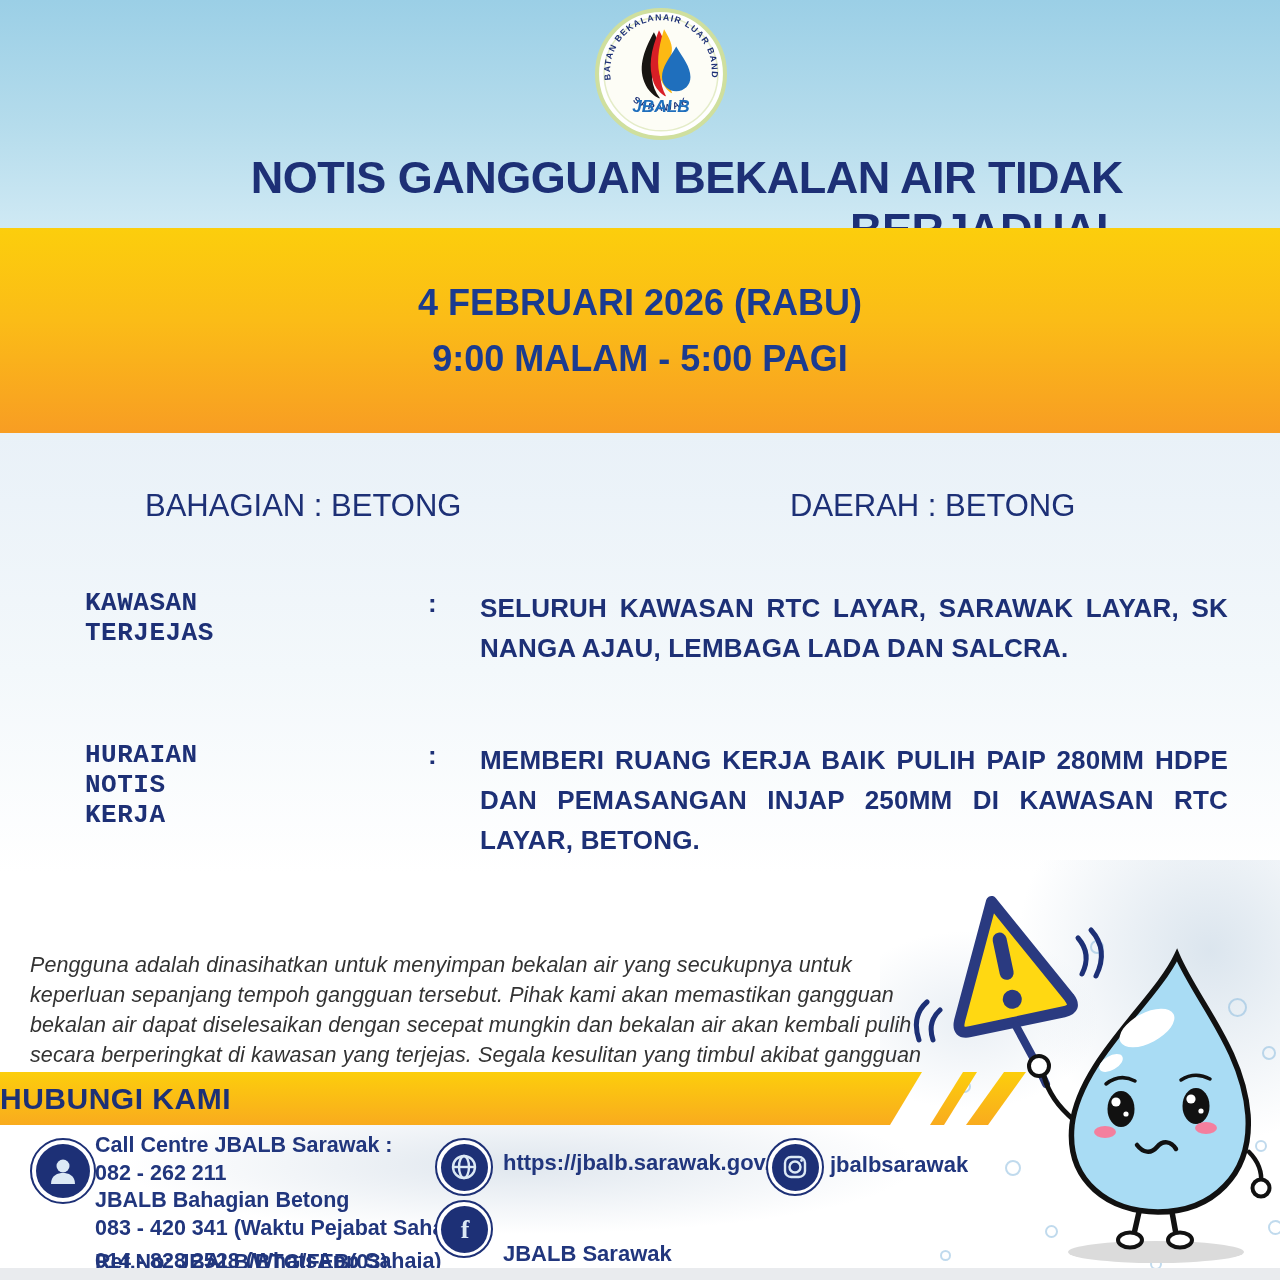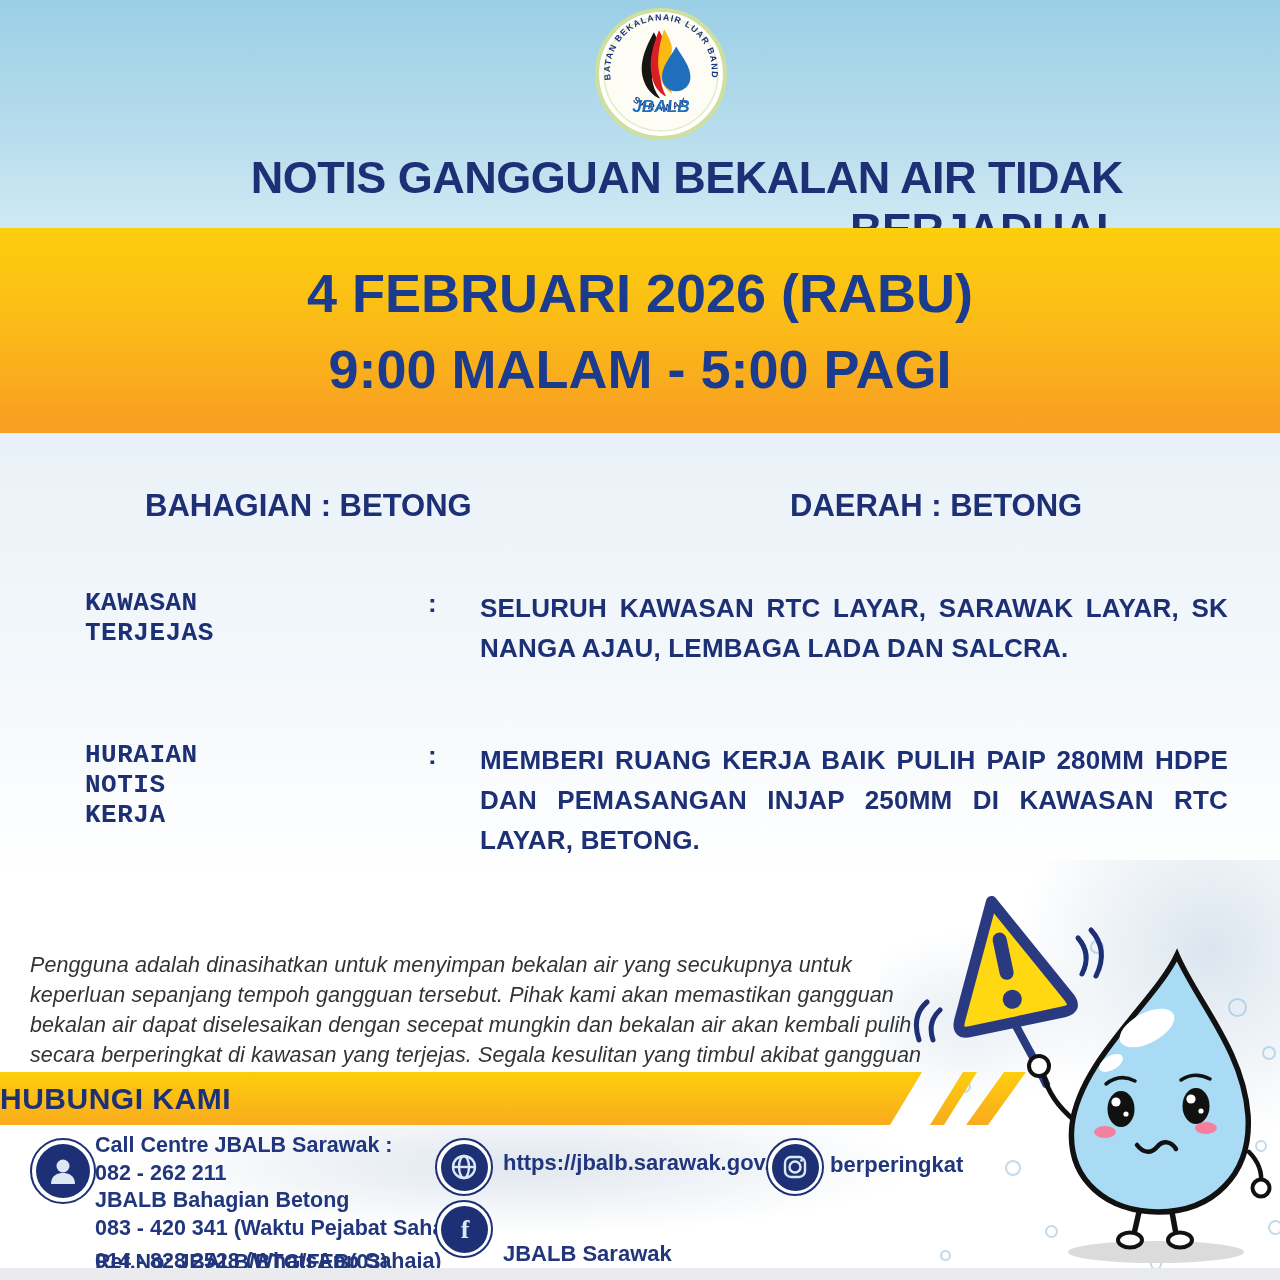--- a/index.html
+++ b/index.html
@@ -25,25 +25,25 @@
   .logo{position:absolute;left:595px;top:8px;width:132px;height:132px;}
 
   
   .main-title{position:absolute;left:0;top:152px;width:1123px;text-align:right;
     font-size:45px;font-weight:800;letter-spacing:-0.5px;color:var(--navy);}
 
   
   .date-banner{position:absolute;left:0;top:228px;width:1280px;height:205px;
     background:linear-gradient(180deg,var(--gold) 0%,#fbbc17 45%,var(--orange) 100%);
     display:flex;flex-direction:column;align-items:center;justify-content:center;gap:14px;}
-  .date-banner .line{font-size:54px;font-weight:800;color:#1b3b8f;letter-spacing:0;}
+  .date-banner .line{font-size:36px;font-weight:800;color:#1b3b8f;letter-spacing:0;}
 
   
   .region-row{position:absolute;left:0;top:488px;width:1280px;height:40px;
-    font-size:31px;font-weight:700;color:var(--navy);}
+    font-size:31px;font-weight:400;color:var(--navy);}
   .bahagian{position:absolute;left:145px;top:0;}
   .daerah{position:absolute;left:790px;top:0;}
   .info-row{position:absolute;color:var(--navy);font-weight:800;font-size:26px;}
   .info-label{position:absolute;left:85px;top:0;letter-spacing:0.5px;font-family:Liberation Mono, monospace;}
   .info-colon{position:absolute;left:428px;top:0;}
   .info-value{position:absolute;left:480px;top:0;width:748px;text-align:justify;line-height:40px;letter-spacing:0.2px;}
   #row-kawasan{top:588px;}
   #row-huraian{top:740px;}
 
   
@@ -192,21 +192,21 @@
 
   <div class="icon-ring" style="left:766px;top:1138px;width:58px;height:58px;">
     <div class="icon-core" style="width:47px;height:47px;">
       <svg width="30" height="30" viewBox="0 0 30 30" fill="none" stroke="#dce9f5" stroke-width="2.4">
         <rect x="5" y="5" width="20" height="20" rx="6"></rect>
         <circle cx="15" cy="15" r="5.5"></circle>
         <circle cx="21.5" cy="8.5" r="1.4" fill="#dce9f5" stroke="none"></circle>
       </svg>
     </div>
   </div>
-  <div class="contact-text ig-text">berperingkat</div>
+  <div class="contact-text ig-text">jbalbsarawak</div>
 
   <svg class="mascot" viewBox="0 0 380 420">
 
     <ellipse cx="256" cy="392" rx="88" ry="11" fill="#dbdbdb"></ellipse>
 
     <g stroke="#1d3076" stroke-width="5" fill="none" stroke-linecap="round">
       <path d="M178,78 q14,16 4,36"></path>
       <path d="M191,70 q18,20 5,46"></path>
       <path d="M40,150 q-13,12 -7,30"></path>
       <path d="M27,142 q-16,14 -8,38"></path>

